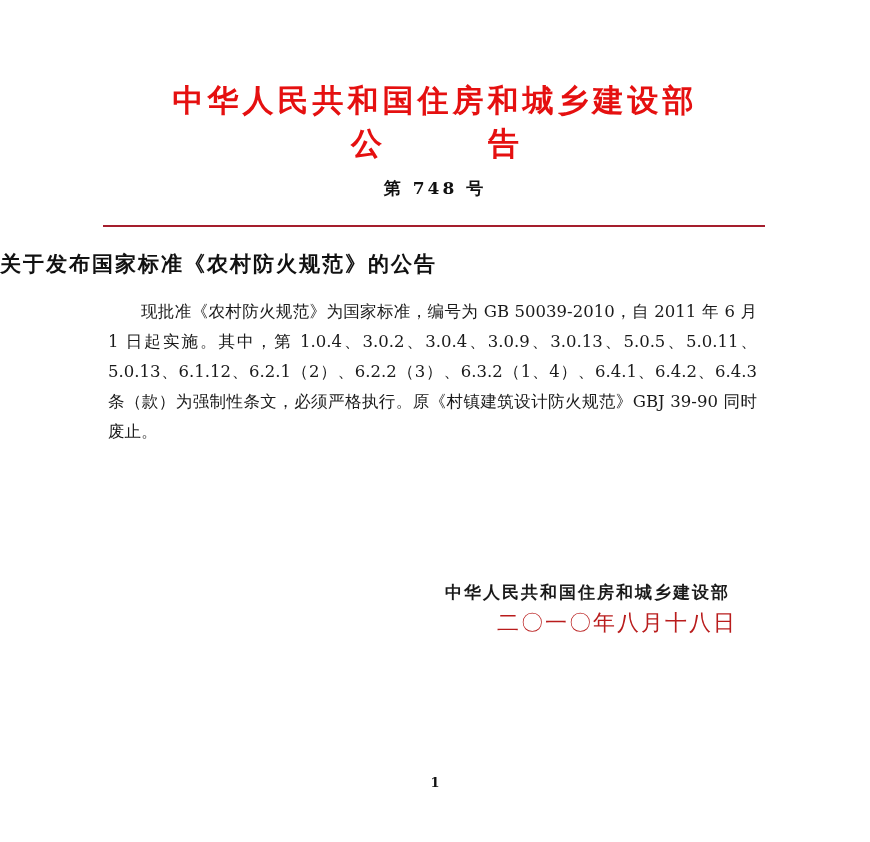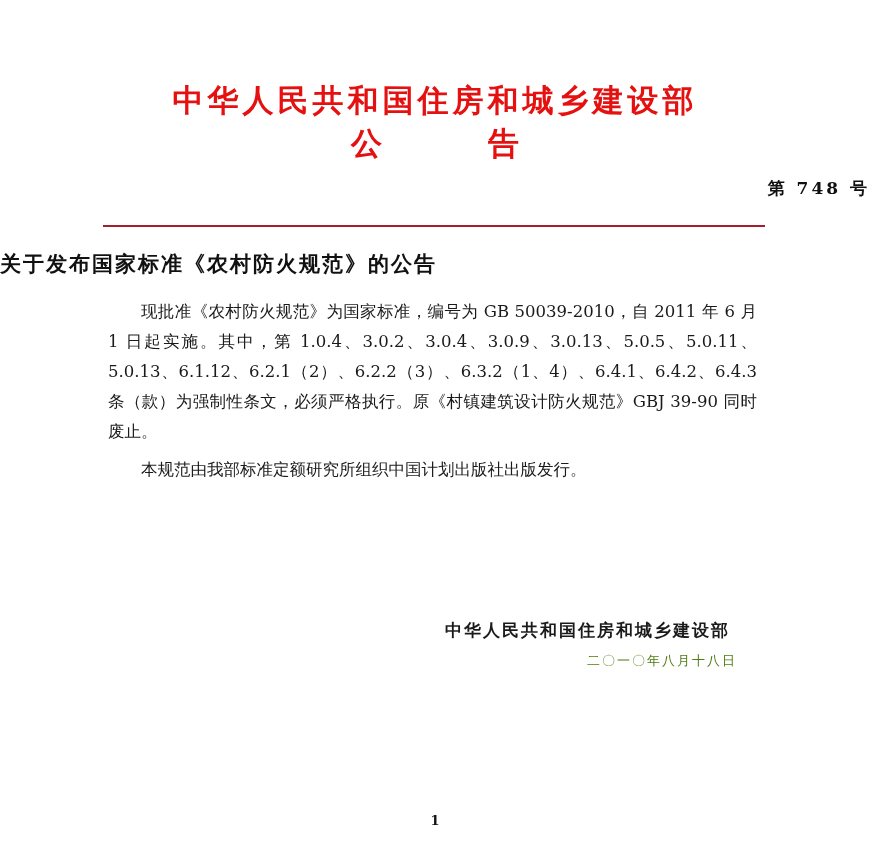--- a/index.html
+++ b/index.html
@@ -19,21 +19,21 @@
   }
   .ministry{
     margin-top:82px;line-height:36px;text-align:center;
     font-size:31px;font-weight:bold;color:var(--red);letter-spacing:4px;
   }
   .gonggao{
     margin-top:7px;line-height:36px;display:flex;justify-content:center;gap:106px;
     font-size:31px;font-weight:bold;color:var(--red);
   }
   .docno{
-    margin-top:15px;line-height:24px;text-align:right;
+    margin-top:15px;line-height:24px;text-align:center;
     font-size:17px;font-weight:bold;letter-spacing:3px;color:#111;
   }
   .rule{
     margin:25px 0 0 103px;width:662px;height:2px;background:var(--rule);
   }
   .sec-title{
     margin-top:22px;line-height:30px;
     font-size:21px;font-weight:bold;letter-spacing:2px;color:#111;
   }
   .body-text{
@@ -41,21 +41,21 @@
     font-size:16.5px;line-height:30px;text-align:justify;
   }
   .body-text p{margin:8px;text-indent:2em;}
   .signature-block{
     margin-top:130px;padding-right:133px;text-align:right;
   }
   .sig-issuer{
     font-size:17px;font-weight:bold;letter-spacing:2px;line-height:30px;margin-right:7px;
   }
   .sig-date{
-    font-size:13px;letter-spacing:2px;line-height:30px;margin-top:1px;color:#4d7c0f;margin-left:35px;
+    font-size:22px;letter-spacing:2px;line-height:30px;margin-top:1px;color:#b91c1c;margin-left:35px;
   }
   .page-num{
     margin-top:135px;line-height:20px;text-align:center;
     font-size:13px;font-weight:bold;color:#111;
   }
 </style>
 </head>
 <body>
 
 <div class="doc">
@@ -68,21 +68,20 @@
   </div>
 
   <div class="docno">第 748 号</div>
 
   <div class="rule"></div>
 
   <div class="sec-title">关于发布国家标准《农村防火规范》的公告</div>
 
   <div class="body-text">
     <p>现批准《农村防火规范》为国家标准，编号为 GB 50039-2010，自 2011 年 6 月 1 日起实施。其中，第 1.0.4、3.0.2、3.0.4、3.0.9、3.0.13、5.0.5、5.0.11、5.0.13、6.1.12、6.2.1（2）、6.2.2（3）、6.3.2（1、4）、6.4.1、6.4.2、6.4.3 条（款）为强制性条文，必须严格执行。原《村镇建筑设计防火规范》GBJ 39-90 同时废止。</p>
-    <p>本规范由我部标准定额研究所组织中国计划出版社出版发行。</p>
   </div>
 
   <div class="signature-block">
     <div class="sig-issuer">中华人民共和国住房和城乡建设部</div>
     <div class="sig-date">二〇一〇年八月十八日</div>
   </div>
 
   <div class="page-num">1</div>
 
 </div>

